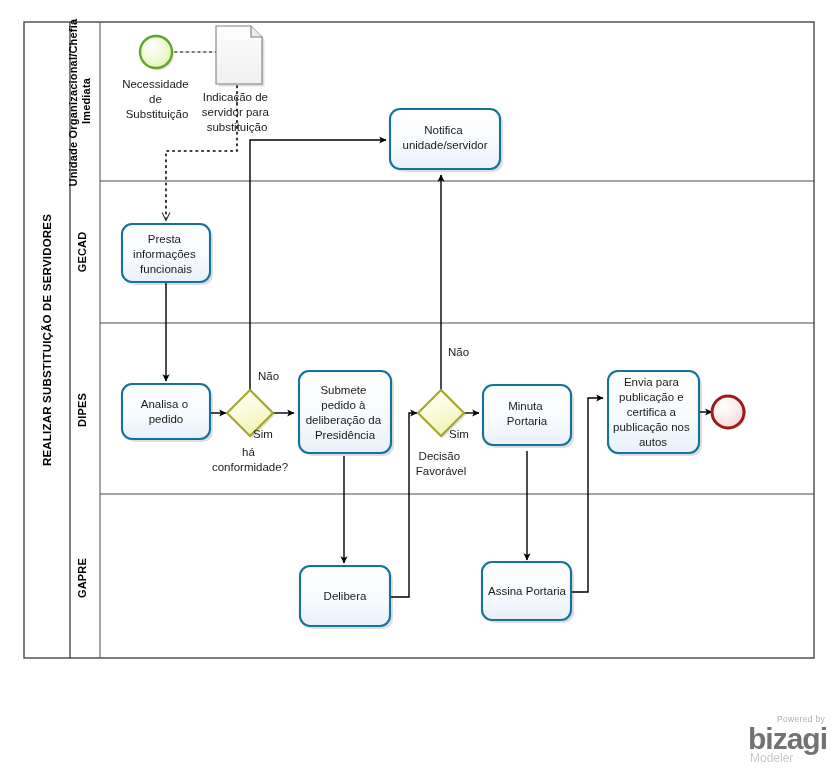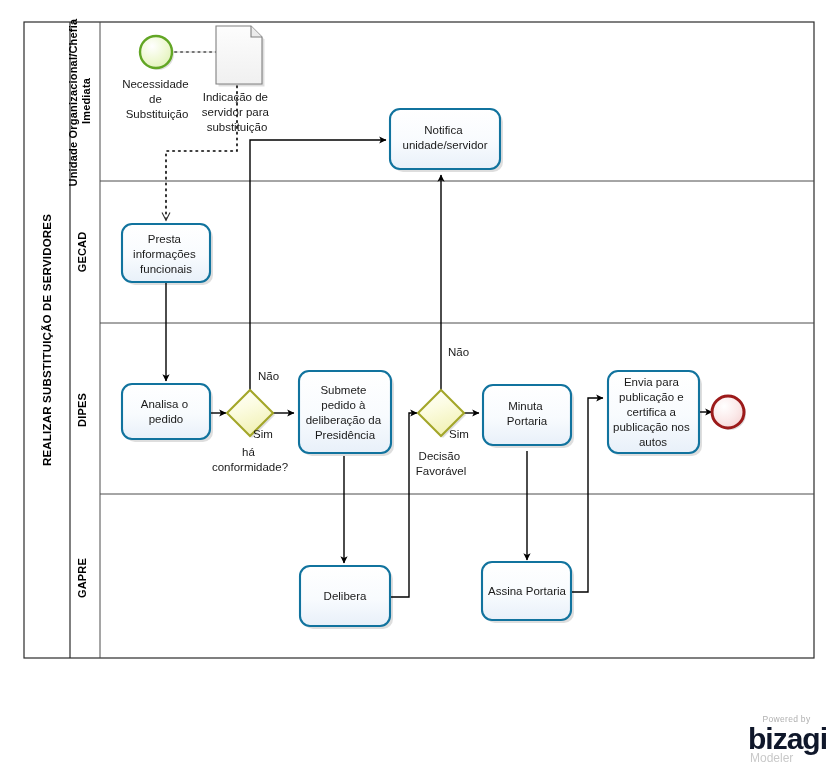--- a/index.html
+++ b/index.html
@@ -92,27 +92,26 @@
     bottom: 8px;
     text-align: right;
     user-select: none;
   }
   .bizagi-powered {
     font-family: "Liberation Sans", sans-serif;
     font-size: 8.5px;
     color: #b0b0b0;
     letter-spacing: 0.3px;
     margin: 0 2px 1px 0;
-    text-align: center;
   }
   .bizagi-word {
     font-family: "Liberation Sans", sans-serif;
     font-size: 30px;
     font-weight: bold;
-    color: #0f172a;
+    color: #737373;
     line-height: 0.92;
     letter-spacing: -1px;
     margin: 0;
   }
   .bizagi-modeler {
     font-family: "Liberation Sans", sans-serif;
     font-size: 12px;
     color: #c9c9c9;
     margin: -2px 0 0 0;
     text-align: left;

